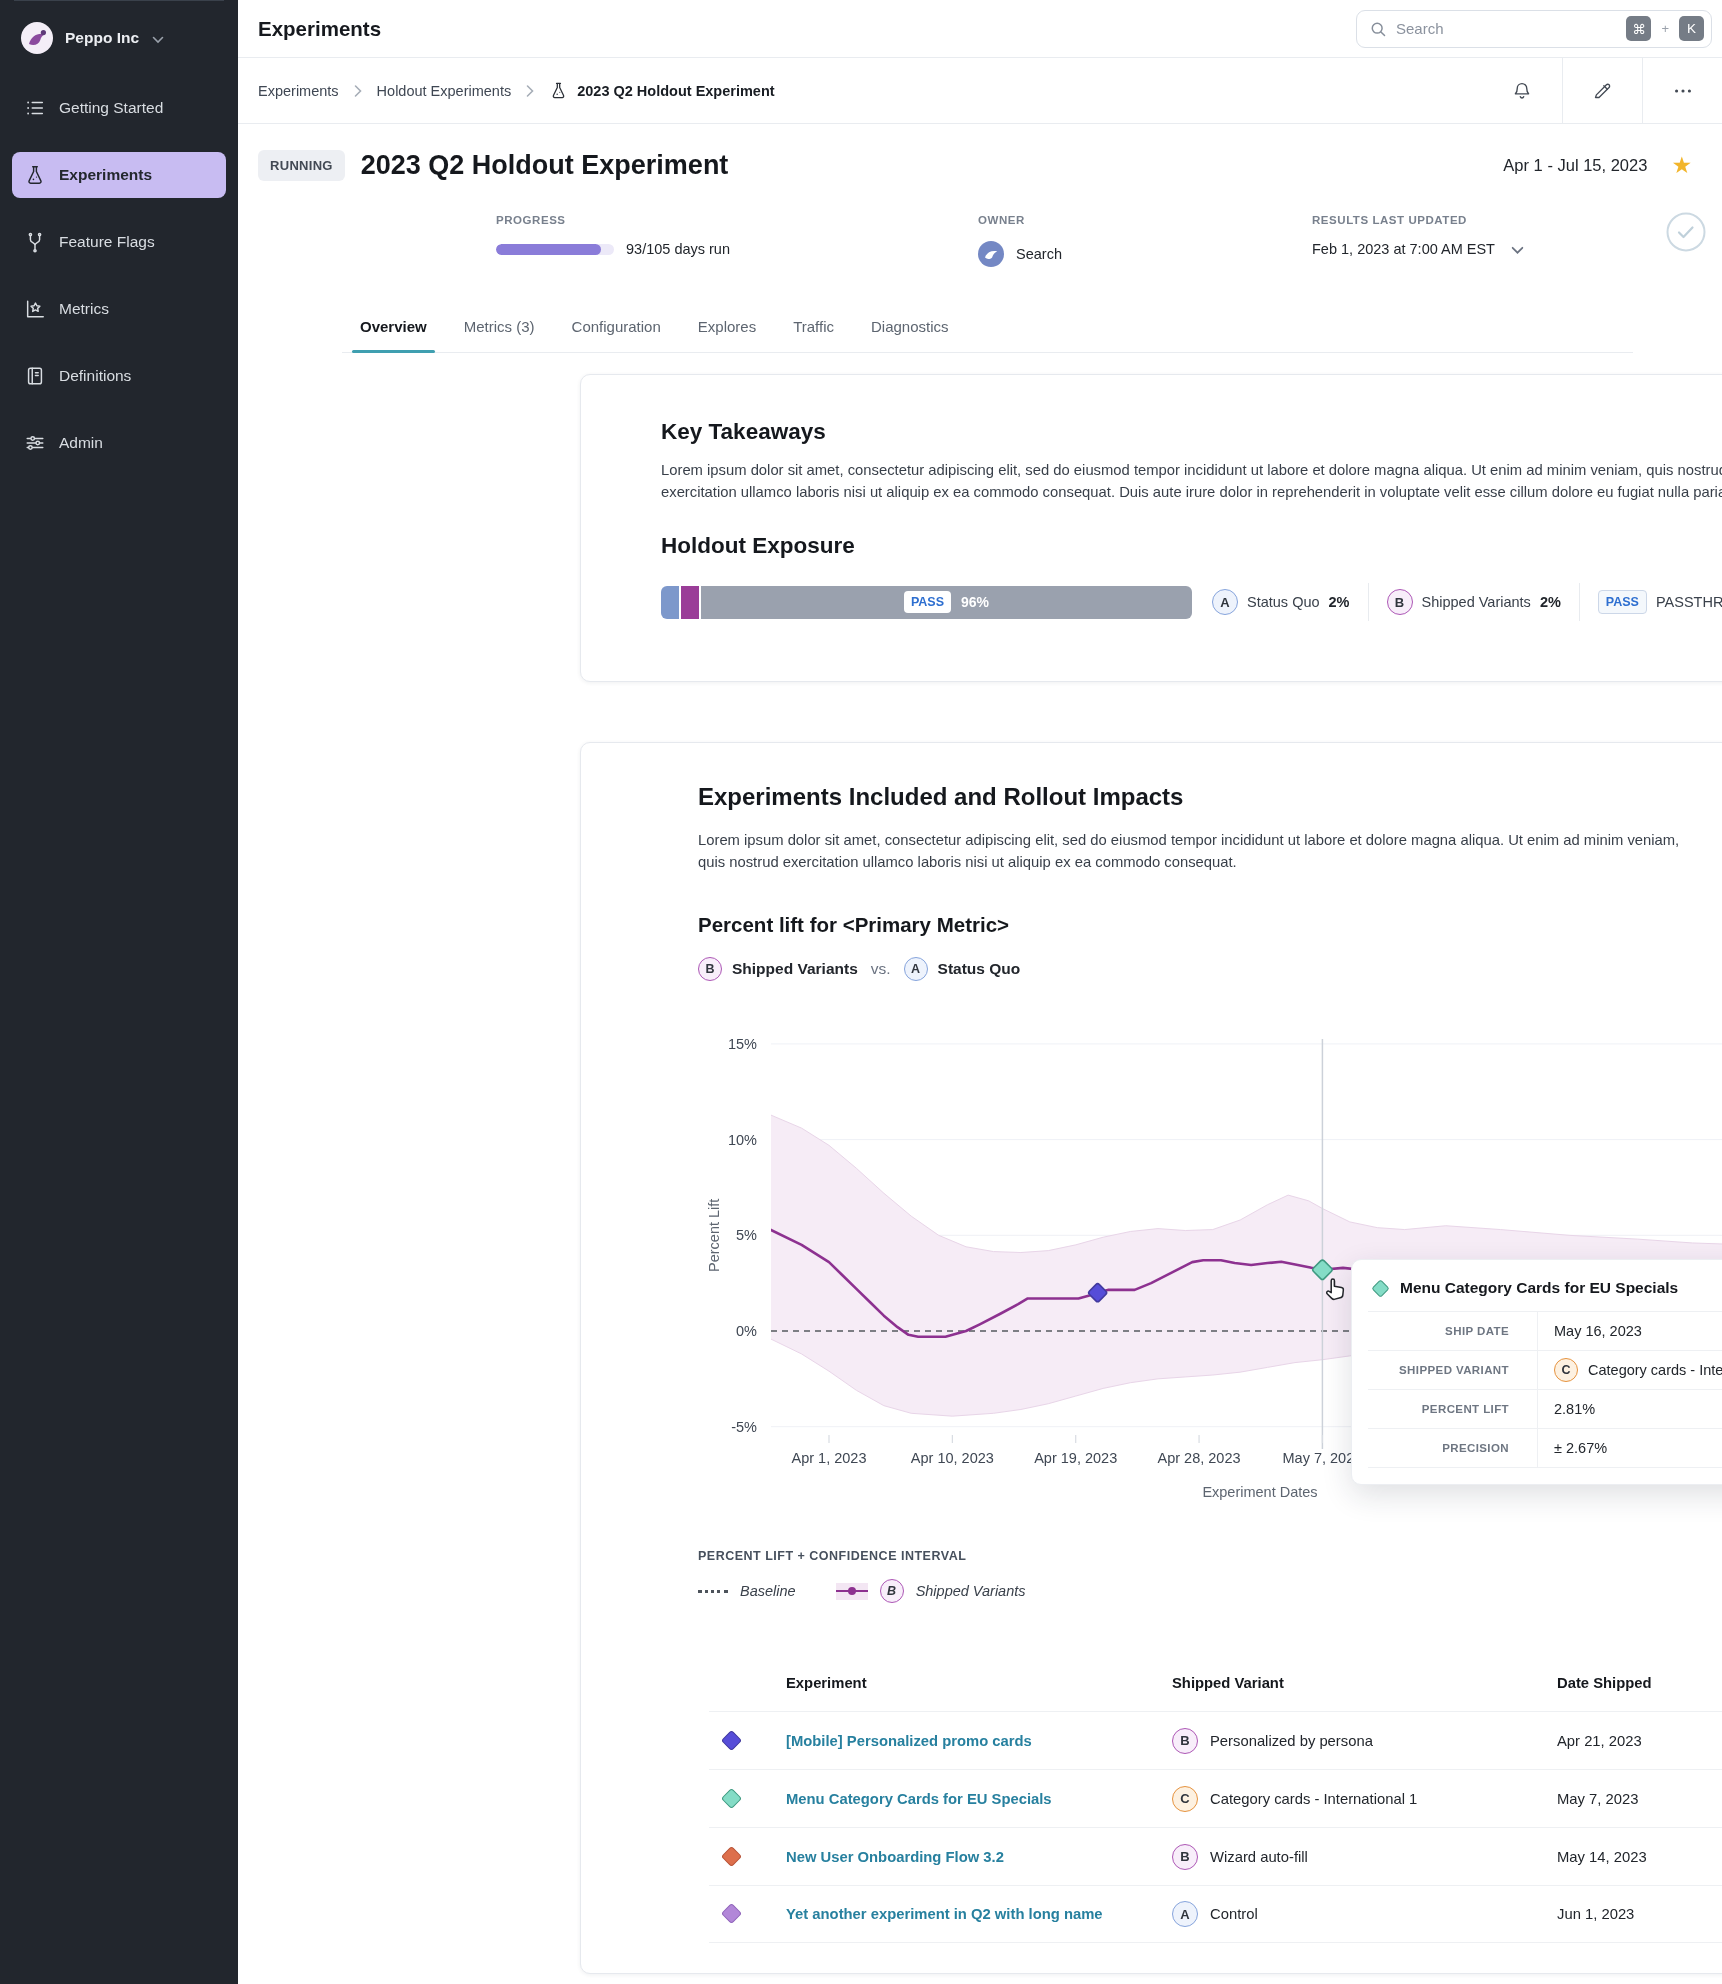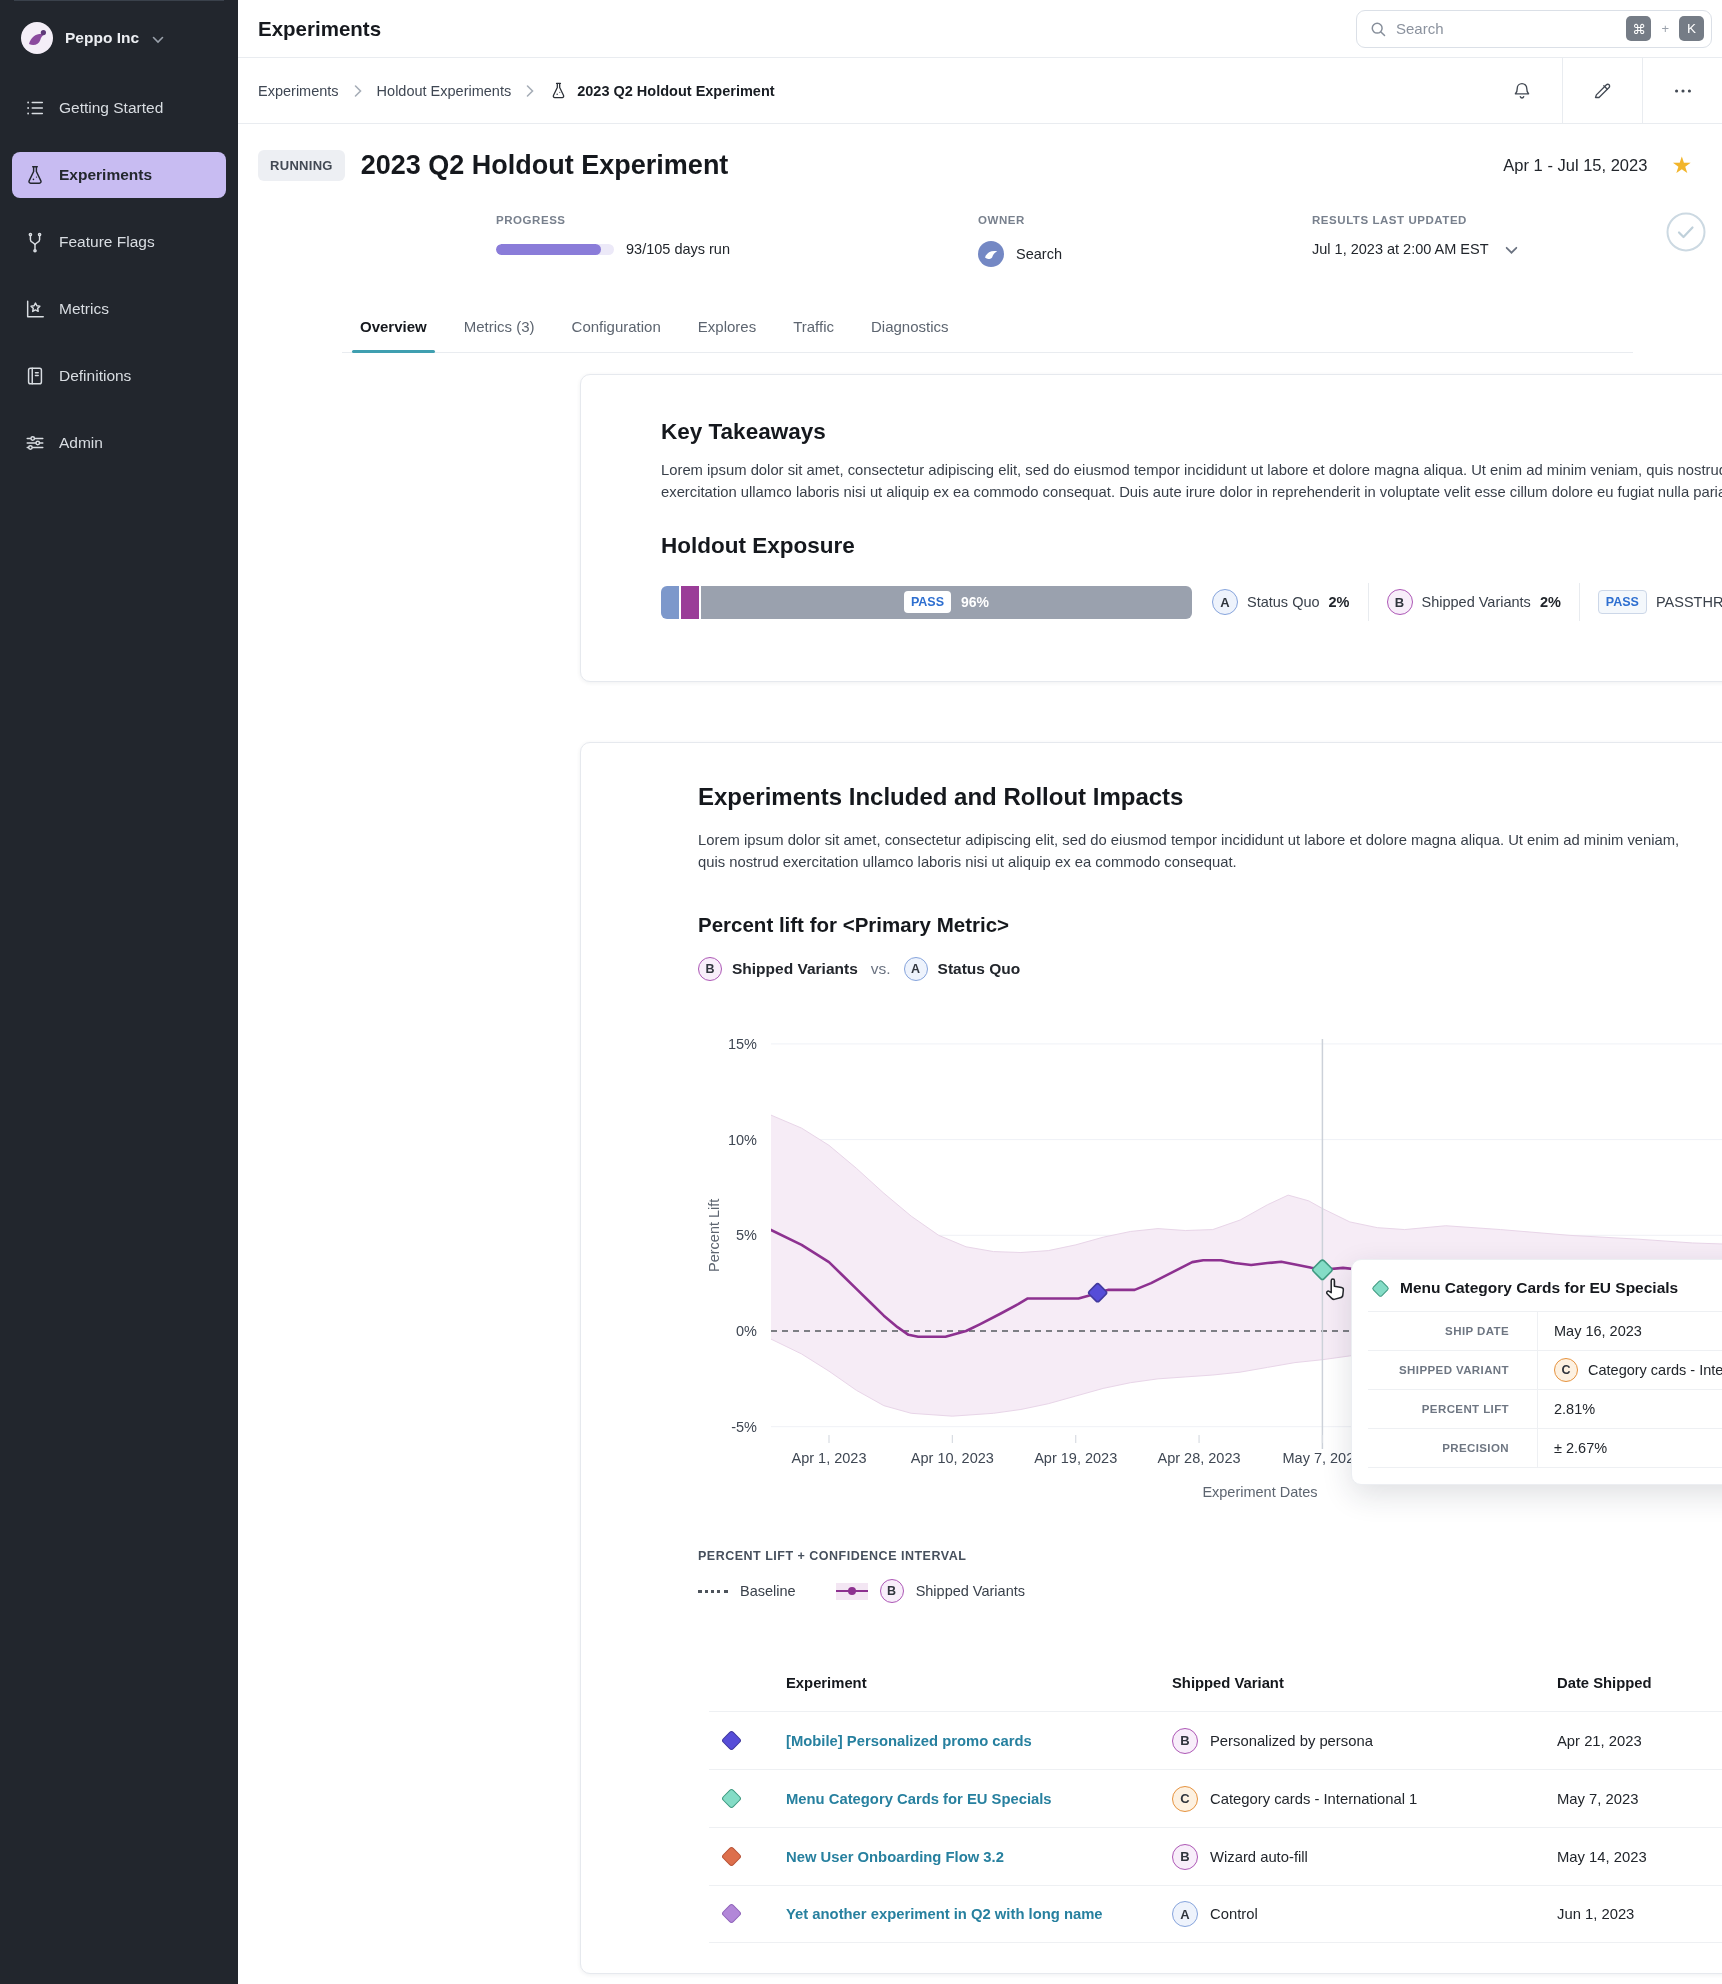--- a/index.html
+++ b/index.html
@@ -117,21 +117,21 @@
   .tt-table { margin:0 16px 16px; border-top:1px solid #eef0f3; }
   .tt-row { display:flex; min-height:39px; border-bottom:1px solid #eef0f3; align-items:stretch; }
   .tt-label { width:170px; padding-right:28px; font-size:11.5px; font-weight:700; color:#6e7682; letter-spacing:.4px;
               border-right:1px solid #eef0f3; display:flex; align-items:center; justify-content:flex-end; text-align:right; }
   .tt-value { padding-left:16px; font-size:14.5px; color:#22262c; display:flex; align-items:center; gap:10px; }
 
   .cursor-hand { position:absolute; left:744px; top:530px; z-index:6; }
 
   .chart-legend { position:absolute; left:117px; top:806px; }
   .cl-title { font-size:12.5px; font-weight:700; letter-spacing:.5px; color:#47505d; }
-  .cl-row { display:flex; align-items:center; gap:12px; margin-top:16px; font-size:14.5px; color:#3a414b; }
+  .cl-row { display:flex; align-items:center; gap:12px; margin-top:16px; font-size:14.5px; color:#3a414b;font-style:italic; }
   .dotted-swatch { width:30px; border-top:3px dotted #4d535b; }
   .band-swatch { width:32px; height:17px; background:#f3e6f3; position:relative; margin-left:28px; }
   .band-swatch::before { content:""; position:absolute; left:0; right:0; top:7px; height:2.5px; background:#8d3190; }
   .band-swatch::after { content:""; position:absolute; left:12px; top:4px; width:8px; height:8px; border-radius:50%; background:#8d3190; }
 
   .exp-table { position:absolute; left:128px; top:912px; width:1045px; }
   .et-header { position:relative; height:56px; }
   .et-header span { position:absolute; top:50%; transform:translateY(-50%); font-size:14.8px; font-weight:700; color:#15181d; }
   .col-exp { left:77px; } .col-var { left:463px; } .col-date { left:848px; }
   .et-row { position:relative; height:58px; border-top:1px solid #eef0f3; cursor:pointer; }
@@ -321,21 +321,21 @@
               <circle cx="13" cy="13" r="13" fill="#7488c4"></circle>
               <path d="M7 16.5c1.5-5 6.2-7.4 12.2-6.3-2.6 1.6-4.1 3.2-5.1 6.2-2.1 2-5.1 2-7.1.1z" fill="#fff"></path>
             </svg>
         </span>
         <span>Search</span>
       </div>
     </div>
     <div class="meta-block m-results">
       <div class="meta-label">RESULTS LAST UPDATED</div>
       <div class="meta-value-row">
-        <span>Jul 1, 2023 at 2:00 AM EST</span>
+        <span>Feb 1, 2023 at 7:00 AM EST</span>
         <span class="chev">
           <svg width="13" height="9" viewBox="0 0 12 8" fill="none" stroke="currentColor" stroke-width="1.6" stroke-linecap="round">
               <path d="M1.5 1.5L6 6l4.5-4.5"></path>
             </svg>
         </span>
       </div>
     </div>
     <div class="m-checks">
       <span>
         <svg width="40" height="40" viewBox="0 0 40 40" fill="none">

